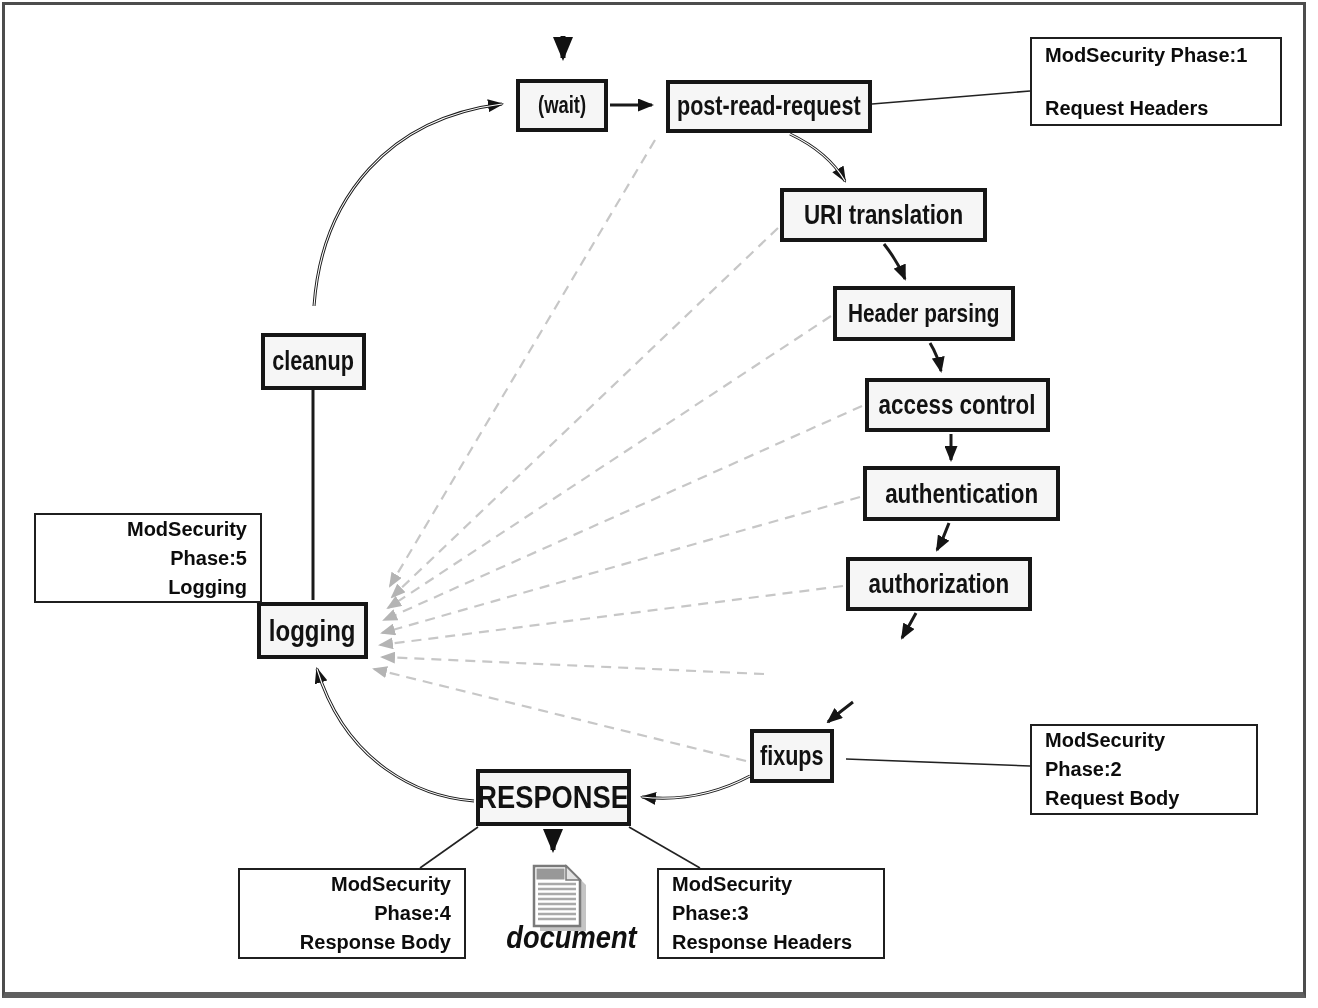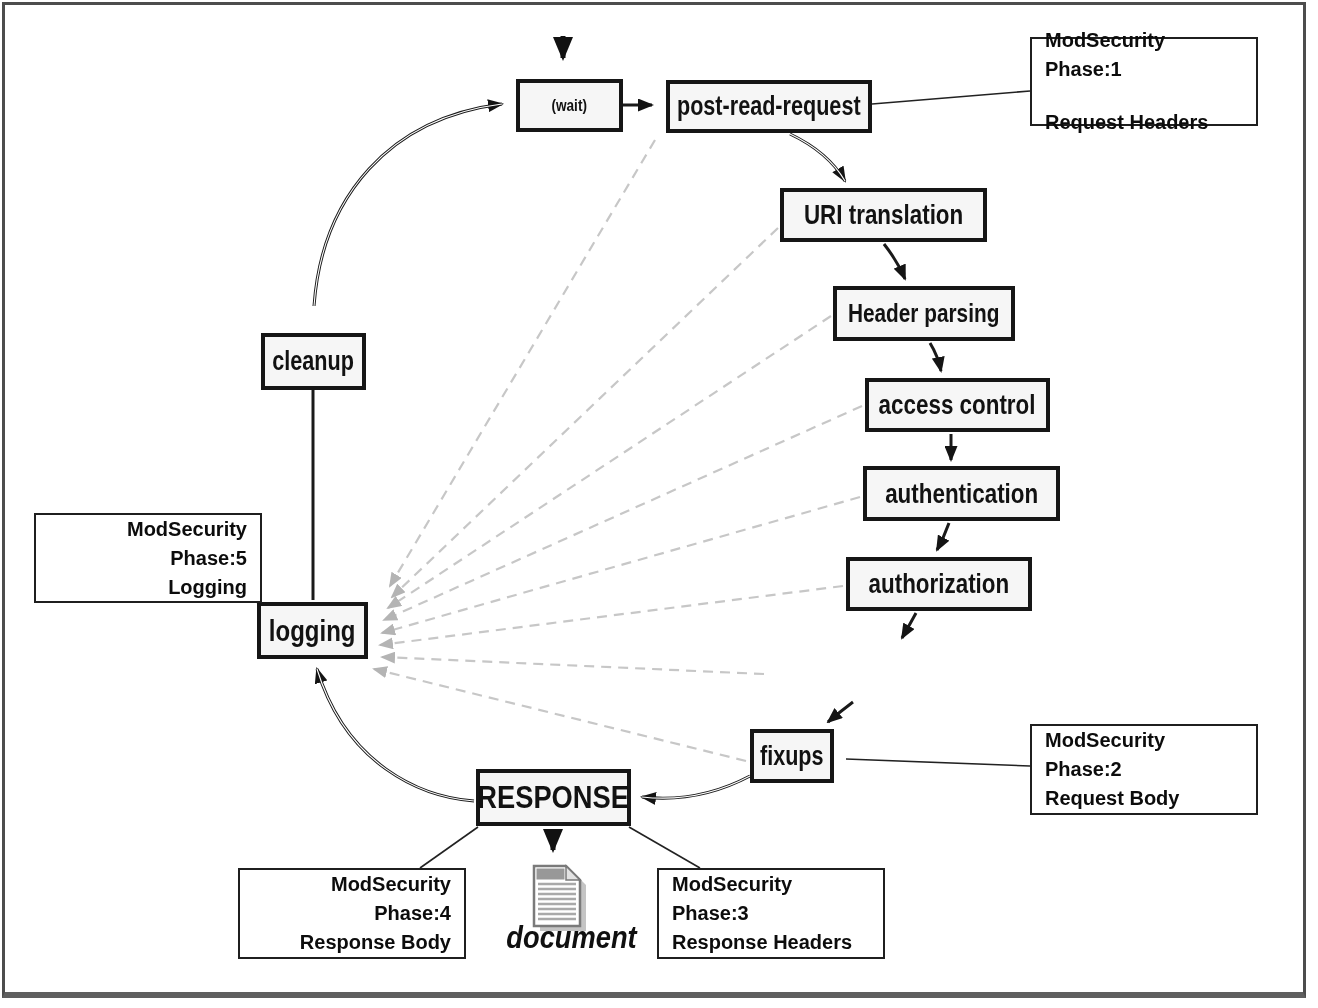--- a/index.html
+++ b/index.html
@@ -73,21 +73,21 @@
     <path class="core" d="M314,306 C322,196 390,118 502,104"></path>
     <path class="flowthick" d="M553,831 L553,850" marker-end="url(#mBig)"></path>
 
     <path class="conn" d="M872,104 L1030,91"></path>
     <path class="conn" d="M846,759 L1030,766"></path>
     <path class="conn" d="M205,563 L258,603"></path>
     <path class="conn" d="M478,827 L420,868"></path>
     <path class="conn" d="M629,827 L700,868"></path>
   </svg>
 
-  <div class="node" style="left:516px;top:79px;width:107px;height:53px;font-size:17px;">
+  <div class="node" style="left:516px;top:79px;width:92px;height:53px;font-size:23px;">
     <span class="cond">(wait)</span>
   </div>
   <div class="node" style="left:666px;top:80px;width:206px;height:53px;font-size:27px;">
     <span class="cond">post-read-request</span>
   </div>
   <div class="node" style="left:780px;top:188px;width:207px;height:54px;font-size:28px;">
     <span class="cond">URI translation</span>
   </div>
   <div class="node" style="left:833px;top:286px;width:182px;height:55px;font-size:26px;">
     <span class="cond">Header parsing</span>
@@ -107,21 +107,21 @@
   <div class="node" style="left:476px;top:769px;width:155px;height:57px;font-size:31px;">
     <span class="cond wide">RESPONSE</span>
   </div>
   <div class="node" style="left:257px;top:602px;width:111px;height:57px;font-size:30px;">
     <span class="cond">logging</span>
   </div>
   <div class="node" style="left:261px;top:308px;width:105px;height:57px;font-size:27px;margin-top:25px;">
     <span class="cond">cleanup</span>
   </div>
 
-  <div class="ann left" style="left:1030px;top:37px;width:228px;height:89px;gap:24px;">
+  <div class="ann left" style="left:1030px;top:37px;width:252px;height:89px;gap:24px;">
     <div>ModSecurity Phase:1</div>
     <div>Request Headers</div>
   </div>
   <div class="ann left" style="left:1030px;top:724px;width:228px;height:91px;">
     <div>ModSecurity Phase:2</div>
     <div>Request Body</div>
   </div>
   <div class="ann left" style="left:657px;top:868px;width:228px;height:91px;">
     <div>ModSecurity Phase:3</div>
     <div>Response Headers</div>

